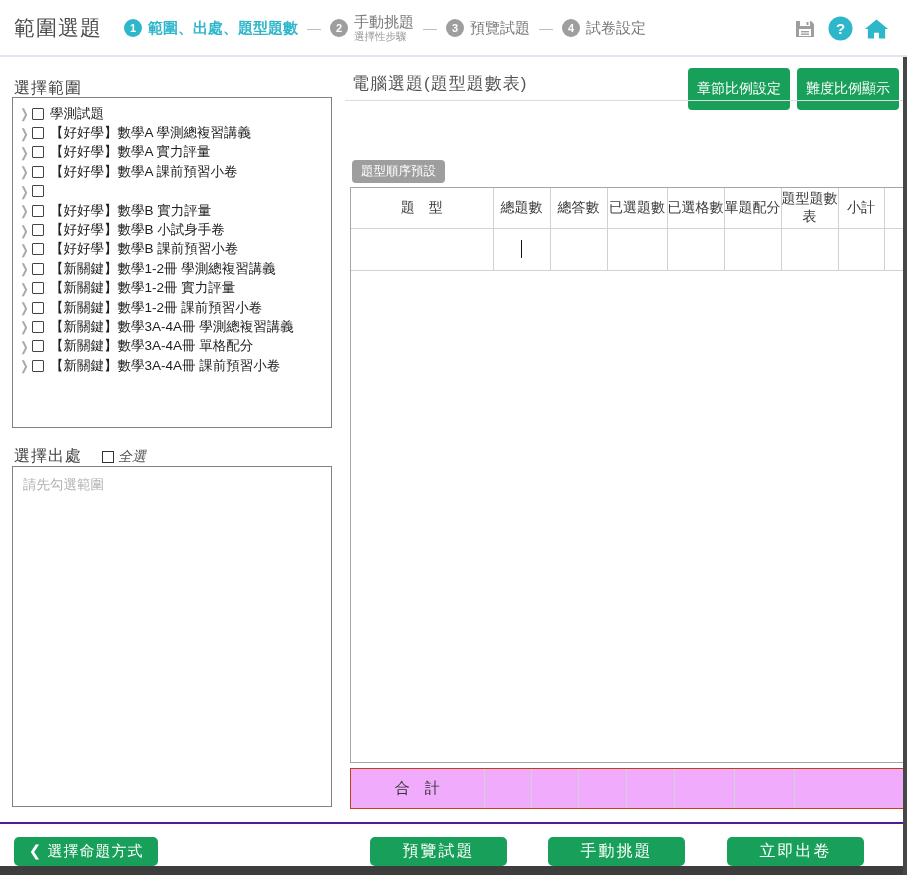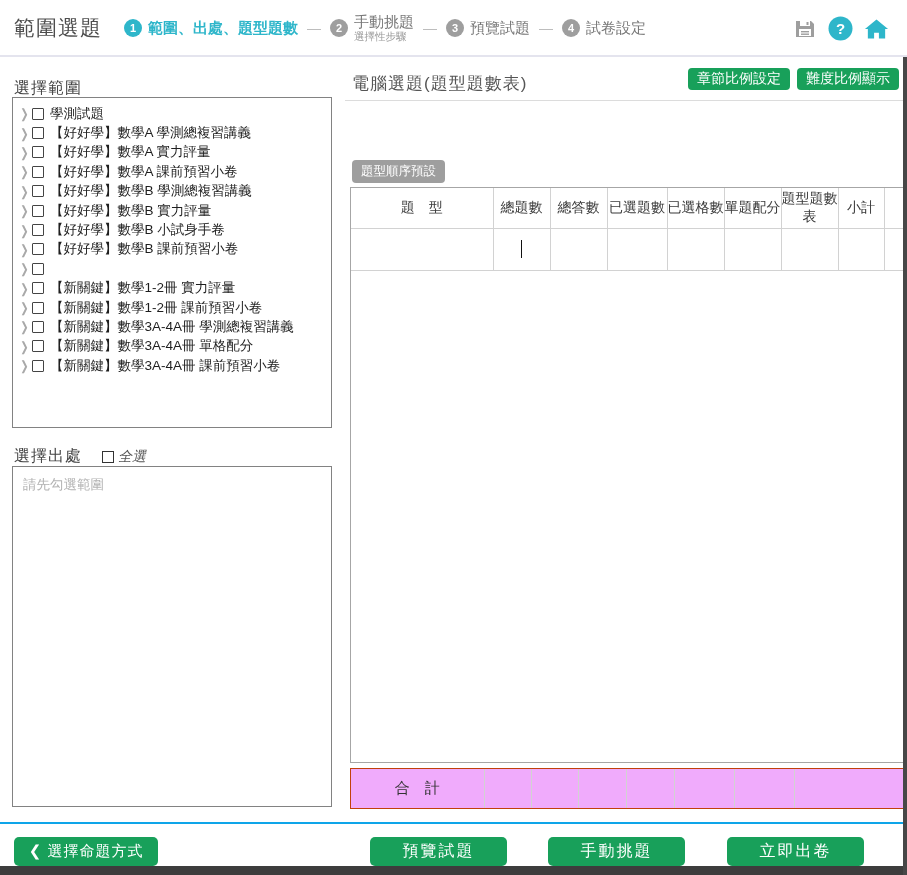--- a/index.html
+++ b/index.html
@@ -34,40 +34,40 @@
   .listbox { position:absolute; background:#fff; border:1px solid #828282; }
   .tree { padding:6px 4px 0 5px; }
   .tree-item { display:flex; align-items:center; height:19.4px; cursor:default; }
   .chev { color:#a9a9a9; font-size:10px; width:13px; text-align:center; flex:none; transform:scaleY(1.3); }
   .tree-cbx { width:12px; height:12px; border:1.5px solid #444; border-radius:1px; background:#fff; margin:0 6px 0 1px; flex:none; }
   .tree-label { font-size:13.5px; color:#1e1e1e; white-space:nowrap; }
   .placeholder { font-size:13.5px; color:#b2b2b2; padding:9px 10px; }
   
   .panel-title { position:absolute; left:352px; top:72px; font-size:17px; color:#555; letter-spacing:1px; }
   .ratio-buttons { position:absolute; right:8px; top:68px; display:flex; gap:7px; }
-  .btn-green-sm { background:#18a05a; color:#fff; font-size:14px; padding:2px 9px; border-radius:4px;
+  .btn-green-sm { background:#18a05a; color:#fff; font-size:14px; padding:12px 9px; border-radius:4px;
     border:none; font-family:inherit; cursor:pointer; white-space:nowrap; }
   .panel-divider { position:absolute; left:345px; top:100px; width:558px; height:1px; background:#dcdcdc; }
   .pill-gray { position:absolute; left:352px; top:160px; background:#9e9e9e; color:#fff; font-size:12.5px;
     padding:3px 9px; border-radius:4px; border:none; font-family:inherit; cursor:pointer; }
   .qtable-wrap { position:absolute; left:350px; top:187px; width:555px; height:576px; border:1px solid #a6a6a6; background:#fff; }
   table.qtable { border-collapse:collapse; width:100%; table-layout:fixed; }
   .qtable th, .qtable td { border-right:1px solid #d2d2d2; border-bottom:1px solid #d2d2d2;
     font-weight:400; font-size:14px; color:#3a3a3a; text-align:center; padding:0; }
   .qtable th { height:40px; }
   .qtable td { height:42px; }
   .qtable th:last-child, .qtable td:last-child { border-right:none; }
   .caret { display:inline-block; width:1.5px; height:18px; background:#111; vertical-align:middle; }
   .cell-caret { text-align:left; padding-left:26px; }
   .total-wrap { position:absolute; left:350px; top:768px; width:555px; height:41px; border:1px solid #c2410c; background:#f0abfc; }
   table.totaltable { border-collapse:collapse; width:100%; height:39px; table-layout:fixed; }
   .totaltable td { border-right:1px solid #d2d2d2; font-size:15px; color:#333; text-align:center; }
   .totaltable td:last-child { border-right:none; }
   
-  .footbar { position:absolute; left:0; top:822px; width:907px; height:44px; background:#fff; border-top:2px solid #0ea5e9; }
+  .footbar { position:absolute; left:0; top:822px; width:907px; height:44px; background:#fff; border-top:2px solid #4c1d95; }
   .btn-green { position:absolute; background:#18a05a; color:#fff; border:none; border-radius:5px;
     font-size:16px; font-family:inherit; height:29px; cursor:pointer; letter-spacing:2px; }
   .btn-back { left:14px; top:13px; width:144px; font-size:15px; letter-spacing:1px; }
   .btn-preview { left:370px; top:13px; width:137px; }
   .btn-manual  { left:548px; top:13px; width:137px; }
   .btn-generate{ left:727px; top:13px; width:137px; }
   .bottom-strip { position:absolute; left:0; top:866px; width:907px; height:9px; background:#3d3d3d; }
   .right-strip { position:absolute; left:903px; top:57px; width:4px; height:818px; background:#474747; }
 </style>
 </head>
@@ -159,21 +159,20 @@
 
   <div class="tree-item">
     <span class="chev">❯</span>
     <span class="tree-cbx"></span>
     <span class="tree-label">【好好學】數學A 課前預習小卷</span>
   </div>
 
   <div class="tree-item">
     <span class="chev">❯</span>
     <span class="tree-cbx"></span>
-    <span class="tree-label">【好好學】數學B 學測總複習講義</span>
   </div>
 
   <div class="tree-item">
     <span class="chev">❯</span>
     <span class="tree-cbx"></span>
     <span class="tree-label">【好好學】數學B 實力評量</span>
   </div>
 
   <div class="tree-item">
     <span class="chev">❯</span>
@@ -183,20 +182,21 @@
 
   <div class="tree-item">
     <span class="chev">❯</span>
     <span class="tree-cbx"></span>
     <span class="tree-label">【好好學】數學B 課前預習小卷</span>
   </div>
 
   <div class="tree-item">
     <span class="chev">❯</span>
     <span class="tree-cbx"></span>
+    <span class="tree-label">【新關鍵】數學1-2冊 學測總複習講義</span>
   </div>
 
   <div class="tree-item">
     <span class="chev">❯</span>
     <span class="tree-cbx"></span>
     <span class="tree-label">【新關鍵】數學1-2冊 實力評量</span>
   </div>
 
   <div class="tree-item">
     <span class="chev">❯</span>

